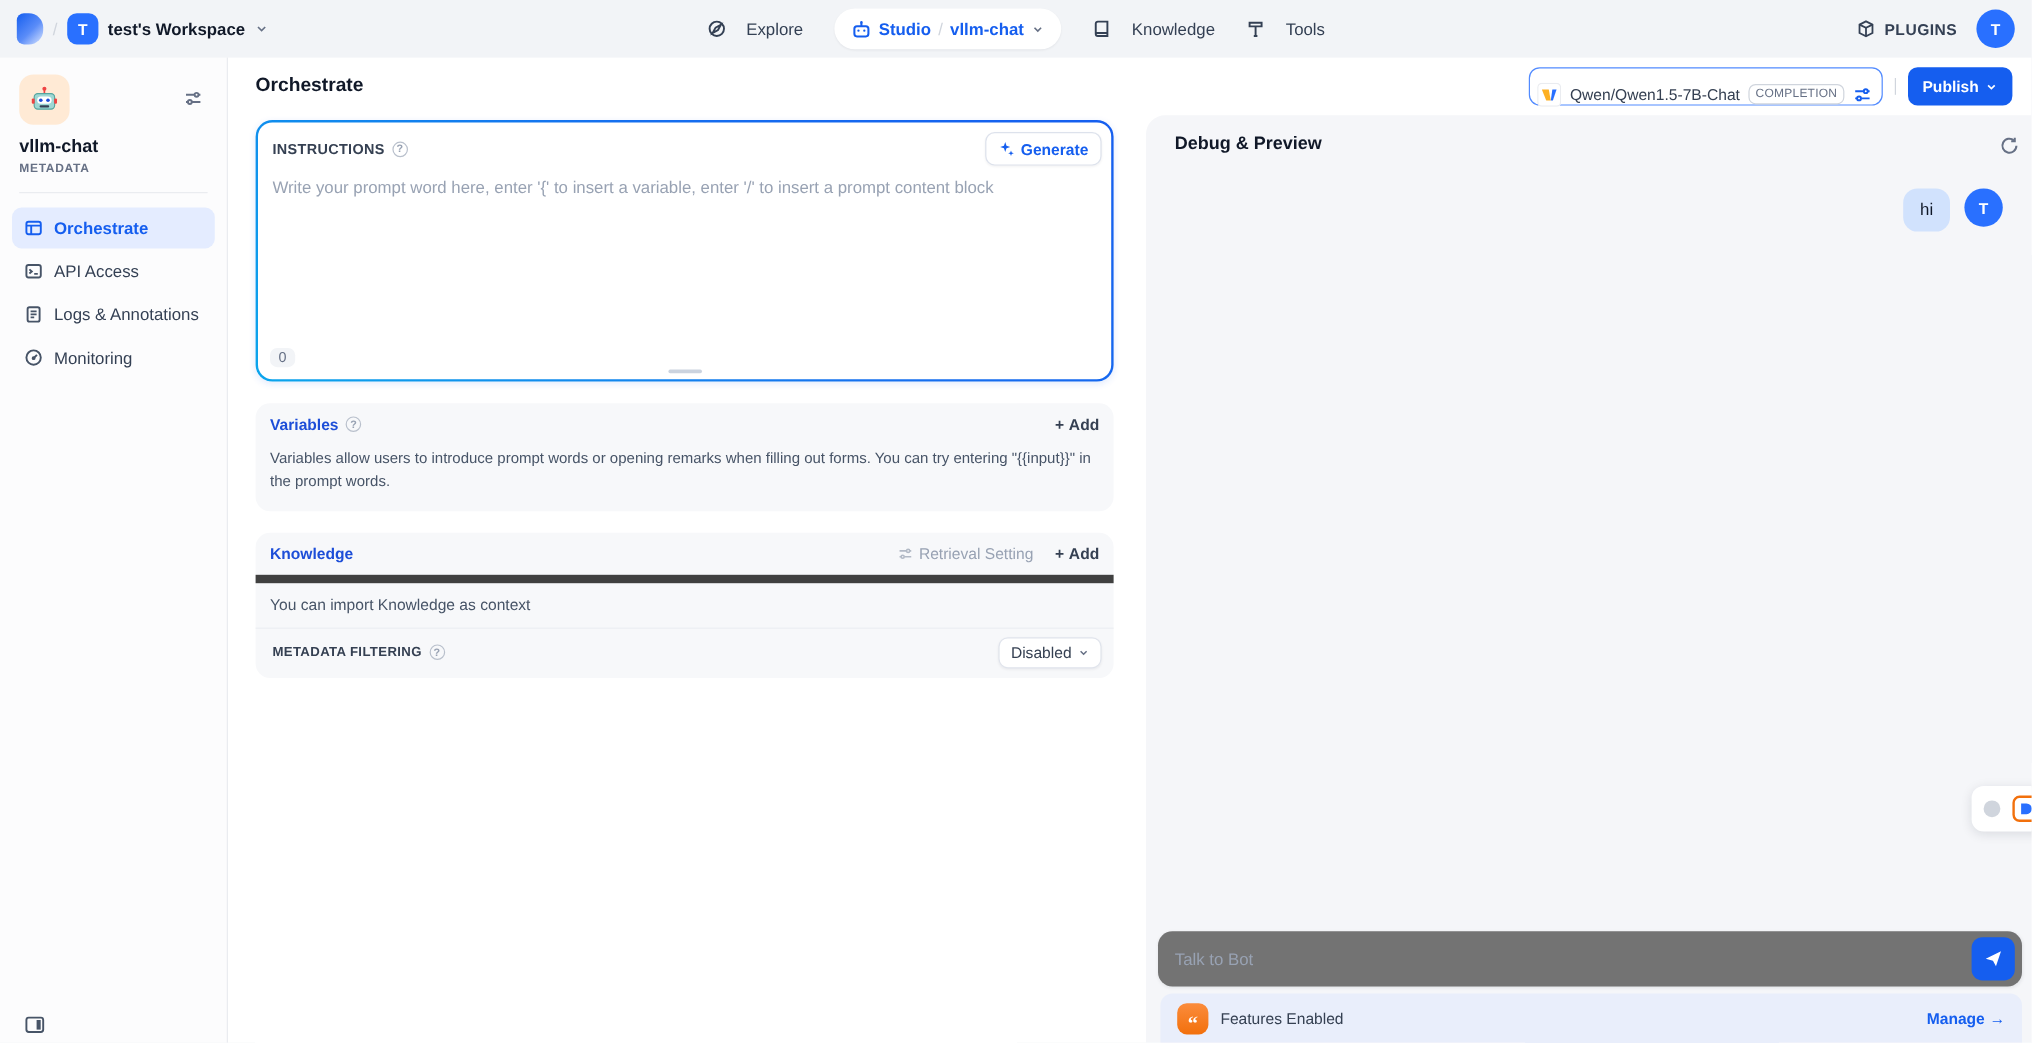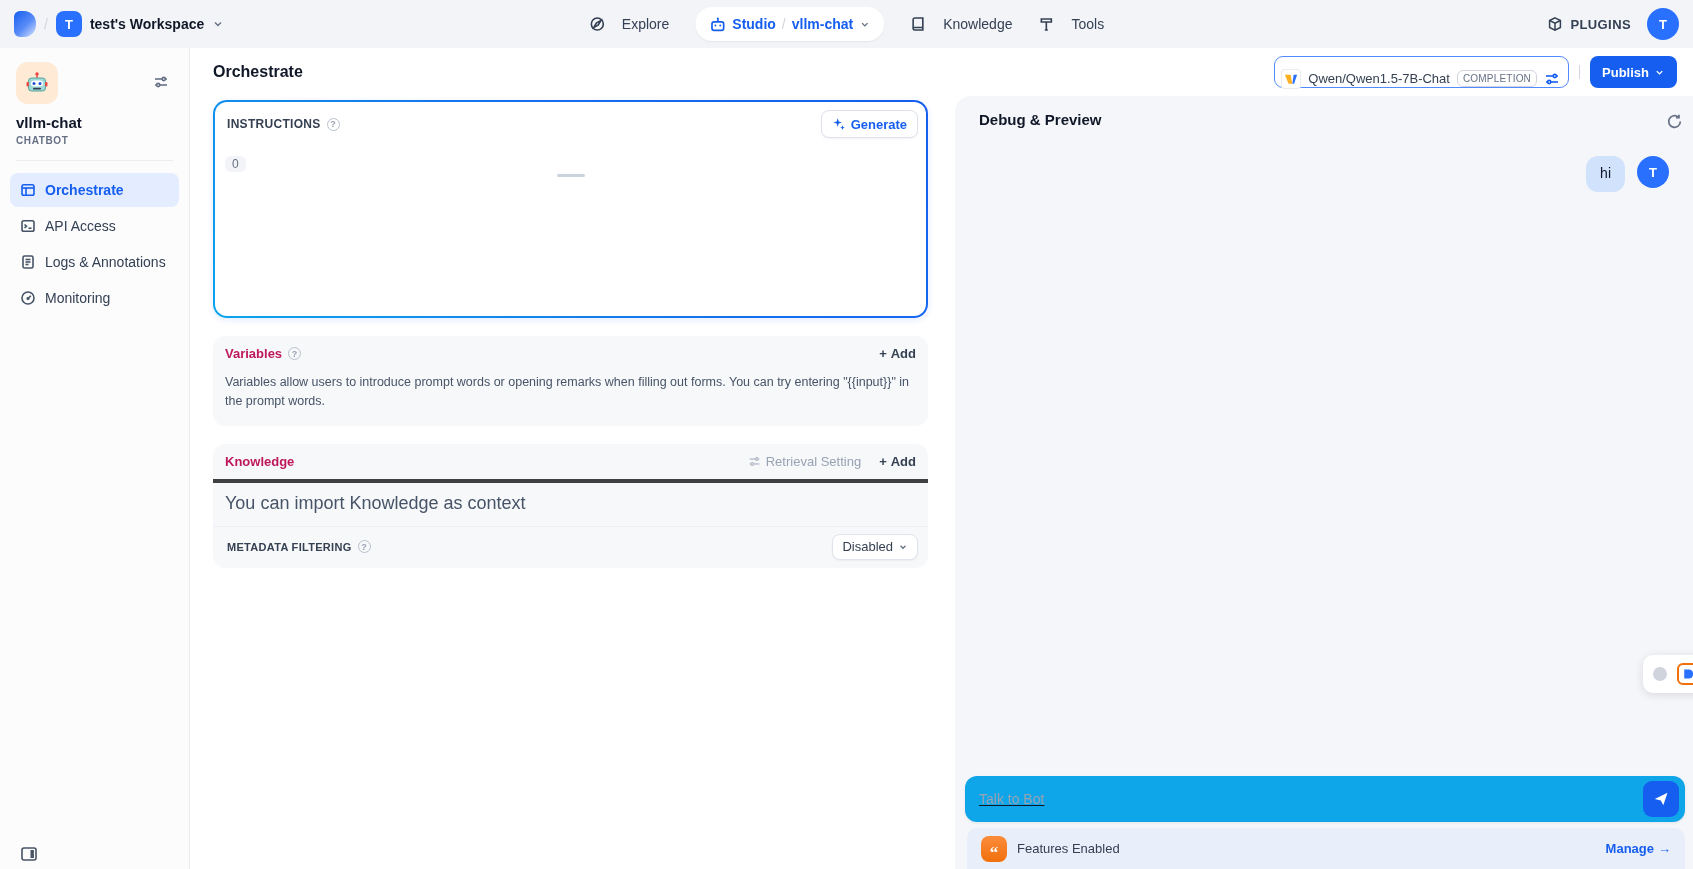--- a/index.html
+++ b/index.html
@@ -130,26 +130,26 @@
     position: absolute; left: 10px; bottom: 10px; background: #f2f4f7;
     border-radius: 6px; padding: 1px 7px; font-size: 12px; color: #667085;
   }
   .drag-handle {
     position: absolute; left: 50%; bottom: 5px; transform: translateX(-50%);
     width: 28px; height: 3px; border-radius: 2px; background: #cbd3df; cursor: ns-resize;
   }
 
   .section-card { background: #f7f8fa; border-radius: 12px; margin-top: 18px; }
   .sec-head { display: flex; align-items: center; padding: 10px 12px; }
-  .sec-title { font-size: 13px; font-weight: 600; color: #be185d; }
+  .sec-title { font-size: 13px; font-weight: 600; color: #1d4ed8; }
   .add-btn { display: flex; align-items: center; gap: 4px; font-size: 13px; font-weight: 600; color: #354052; cursor: pointer; }
   .sec-desc { padding: 2px 14px 14px 12px; font-size: 12.5px; line-height: 1.55; color: #475467; }
   .retrieval { display: flex; align-items: center; gap: 5px; font-size: 13px; font-weight: 500; color: #98a2b3; margin-right: 18px; cursor: default; }
   .retrieval svg { stroke: #b3bac6; }
-  .know-body { border-top: 4px solid #404040; padding: 10px 12px 12px; font-size: 18px; color: #475467; }
+  .know-body { border-top: 7px solid #404040; padding: 10px 12px 12px; font-size: 13px; color: #475467; }
   .meta-row { border-top: 1px solid #eceef3; display: flex; align-items: center; padding: 7px 10px 8px 14px; }
   .meta-title { font-size: 11px; font-weight: 700; letter-spacing: .3px; color: #354052; }
   .disabled-btn {
     display: flex; align-items: center; gap: 5px; height: 26px; padding: 0 9px;
     background: #fff; border: 1px solid #e0e4ec; border-radius: 8px;
     box-shadow: 0 1px 2px rgba(16,24,40,.05); color: #354052;
     font-family: inherit; font-size: 13px; font-weight: 500; cursor: pointer;
   }
 
   
@@ -178,22 +178,22 @@
   }
   .helper-dot { width: 14px; height: 14px; border-radius: 50%; background: #d0d5dd; }
   .helper-app {
     width: 22px; height: 22px; border-radius: 6px; border: 2px solid #f2700c;
     display: flex; align-items: center; justify-content: center; background: #fff;
   }
 
   .chat-input-wrap { flex: 0 0 auto; padding: 0 8px 6px 10px; position: relative; }
   .chat-input {
     width: 100%; height: 46px; border: none; outline: none; border-radius: 12px;
-    background: #0ea5e9; box-shadow: 0 1px 3px rgba(16,24,40,.08);
-    padding: 0 56px 0 14px; font-family: inherit; font-size: 14px; color: #101828; text-decoration: underline;
+    background: #737373; box-shadow: 0 1px 3px rgba(16,24,40,.08);
+    padding: 0 56px 0 14px; font-family: inherit; font-size: 14px; color: #101828;
   }
   .chat-input::placeholder { color: #98a2b3; }
   .send-btn {
     position: absolute; right: 14px; bottom: 11px; width: 36px; height: 36px;
     border: none; border-radius: 9px; background: #155eef; cursor: pointer;
     display: flex; align-items: center; justify-content: center;
   }
   .features-bar {
     flex: 0 0 41px; margin: 0 8px 0 12px; background: #e9eefb;
     border-radius: 10px 10px 0 0; display: flex; align-items: center; padding: 0 14px; gap: 10px;
@@ -295,21 +295,21 @@
         </div>
         <svg class="side-settings" width="16" height="16" viewBox="0 0 16 16" fill="none" stroke="#667085" stroke-width="1.6">
             <path d="M2 5h7"></path>
             <path d="M12.5 5H14"></path>
             <circle cx="10.8" cy="5" r="1.6"></circle>
             <path d="M2 11h1.5"></path>
             <path d="M7 11h7"></path>
             <circle cx="5.2" cy="11" r="1.6"></circle>
           </svg>
         <div class="app-name">vllm-chat</div>
-        <div class="app-type">CHATBOT</div>
+        <div class="app-type">METADATA</div>
       </div>
       <div class="side-divider"></div>
       <nav class="side-menu">
         <div class="side-item active">
           <svg width="16" height="16" viewBox="0 0 16 16" fill="none" stroke-width="1.6">
               <rect x="2" y="2.8" width="12" height="10.4" rx="1.8"></rect>
               <path d="M2 6h12"></path>
               <path d="M6 6v7"></path>
             </svg>
           <span>Orchestrate</span>
@@ -390,20 +390,23 @@
                 <span class="help-dot">?</span>
                 <span class="spacer"></span>
                 <button class="generate-btn">
                   <svg width="14" height="14" viewBox="0 0 16 16" fill="#155eef">
                       <path d="M6.5 1.5l1.2 3.6 3.6 1.2-3.6 1.2-1.2 3.6-1.2-3.6L1.7 6.3l3.6-1.2z"></path>
                       <path d="M12 9.5l.7 2 2 .7-2 .7-.7 2-.7-2-2-.7 2-.7z"></path>
                     </svg>
                   <span>Generate</span>
                 </button>
               </div>
+              <div class="instr-body">
+                <textarea class="instr-textarea" placeholder="Write your prompt word here, enter '{' to insert a variable, enter '/' to insert a prompt content block" style=""></textarea>
+              </div>
               <div class="instr-foot">
                 <span class="char-count">0</span>
                 <div class="drag-handle"></div>
               </div>
             </div>
           </div>
 
           <div class="section-card">
             <div class="sec-head">
               <span class="sec-title">Variables</span>

